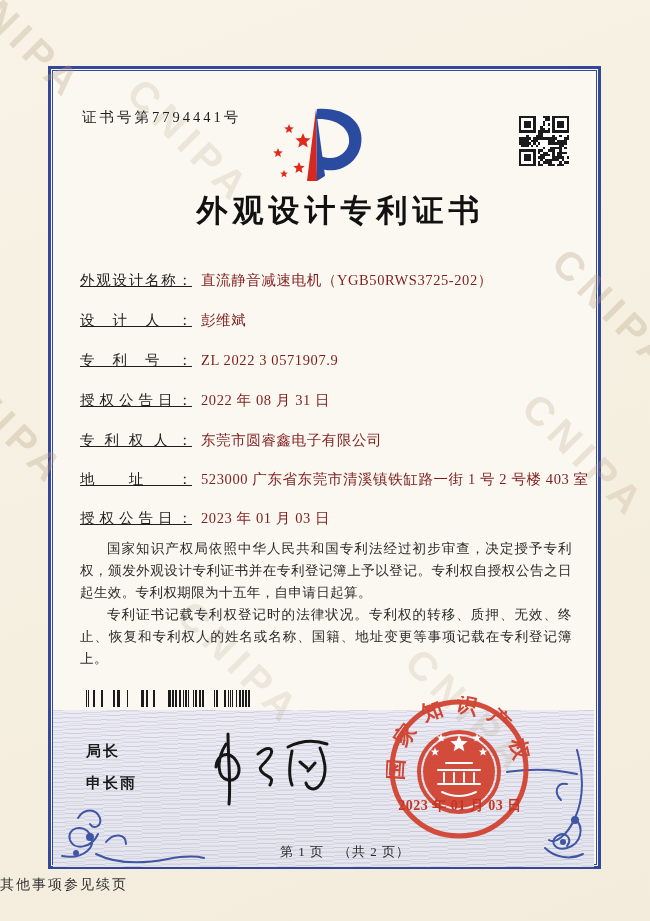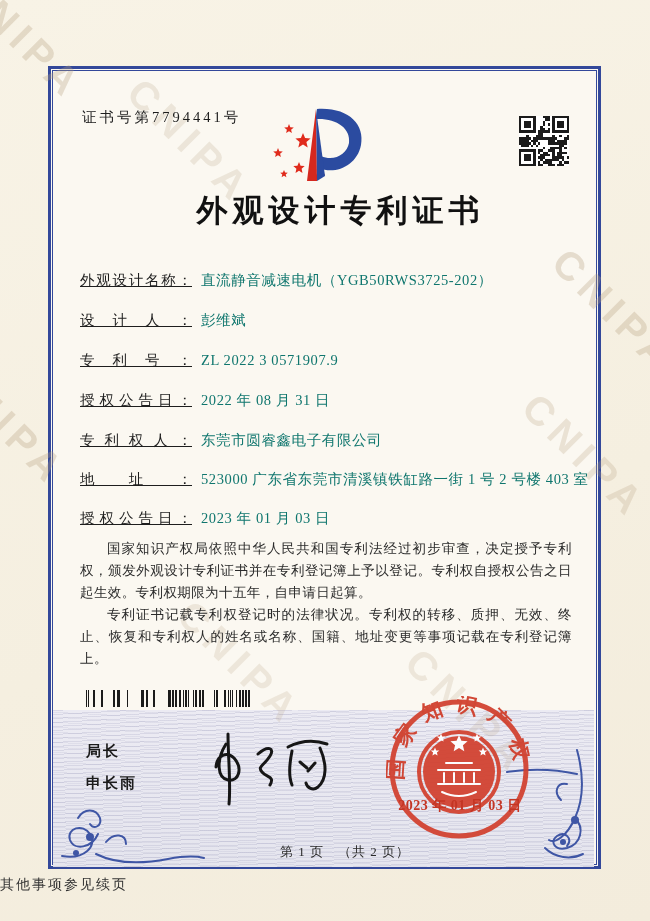--- a/index.html
+++ b/index.html
@@ -28,21 +28,21 @@
   }
   .cert-no{position:absolute;left:82px;top:108px;z-index:5;font-size:14.5px;letter-spacing:3px;color:#1d1d1d;}
   .logo{position:absolute;left:262px;top:104px;z-index:5;}
   .qr{position:absolute;left:519px;top:116px;z-index:5;}
   .title{
     position:absolute;left:0;right:0;top:190px;z-index:5;text-align:center;
     font-size:31px;font-weight:700;letter-spacing:5px;color:#111;padding-left:31px;
   }
   .field-row{position:absolute;left:80px;z-index:5;font-size:14.5px;white-space:nowrap;}
   .flabel{display:inline-block;width:112px;text-align:justify;text-align-last:justify;color:#1e1e1e;text-decoration:underline;}
-  .fvalue{margin-left:9px;letter-spacing:.6px;color:#0f766e;margin-top:16px;}
+  .fvalue{margin-left:9px;letter-spacing:.6px;color:#7f1d1d;margin-top:16px;}
   .pair2{position:absolute;left:250px;top:0;}
   .paras{
     position:absolute;left:80px;top:538px;width:492px;z-index:5;
     font-size:13.5px;line-height:22px;letter-spacing:.4px;color:#2b2b2b;text-align:justify;
   }
   .paras p{margin:0;text-indent:2em;}
   .barcode{position:absolute;left:78px;top:690px;z-index:5;}
   .director{position:absolute;left:86px;z-index:6;font:600 15px "Liberation Sans",sans-serif;letter-spacing:2px;color:#1c1c1c;}
   .sig{position:absolute;left:188px;top:726px;z-index:6;}
   .seal{position:absolute;left:386px;top:696px;z-index:7;opacity:.93;}

